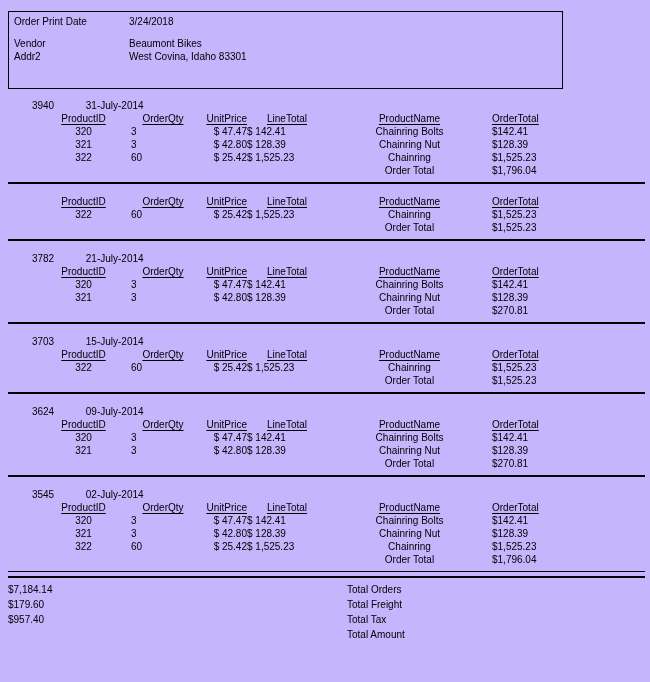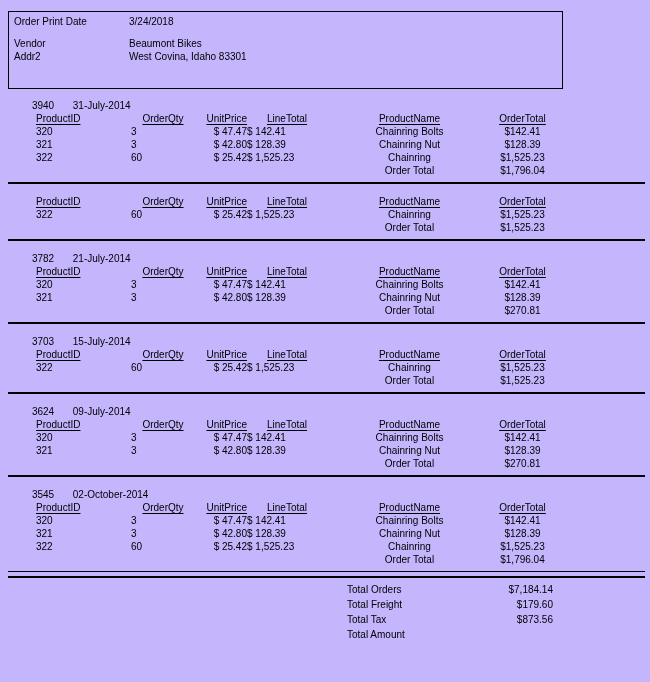--- a/index.html
+++ b/index.html
@@ -13,46 +13,46 @@
     position:absolute; left:8px; top:11px; width:555px; height:78px;
     border:1.5px solid #000; box-sizing:border-box; padding:3px 0 0 5px;
   }
   .hrow { display:flex; line-height:13px; }
   .hrow.gap-after { margin-bottom:9px; }
   .hlabel { width:115px; }
   
   .content { position:absolute; left:0; top:99px; width:650px; }
   .order-title { margin-left:28px; line-height:13px; }
   .order-id { display:inline-block; width:30px; text-align:center; }
-  .order-date { margin-left:12px; }
+  .order-date { margin-left:25px; }
   table.order-table {
     border-collapse:collapse; table-layout:fixed;
     margin-left:36px; width:517px;
   }
   .order-table th, .order-table td {
     padding:0; line-height:13px; font-weight:400;
     overflow:hidden; white-space:nowrap;
   }
   .order-table th { text-decoration:underline; text-underline-offset:2px; }
-  .c1 { text-align:left; }
+  .c1 { text-align:center; }
   .c2 { }
   .c3 { text-align:right; }
   .c4 { }
   .c5 { text-align:center; }
-  .c6 { text-align:center; }
+  .c6 { text-align:left; }
   .sep { height:2px; background:#000; width:637px; margin:5px 0 11px 8px; }
   .order:last-child .sep { height:1px; margin-bottom:0; }
   
   .summary {
     margin:4px 0 0 8px; width:637px;
     border-top:2px solid #000; padding-top:4px;
   }
   .srow { position:relative; height:15px; line-height:15px; }
   .slabel { position:absolute; left:339px; }
-  .svalue { position:absolute; left:0; width:545px; text-align:right; }
+  .svalue { position:absolute; left:0; width:545px; text-align:left; }
 </style>
 </head>
 <body>
 
 <div class="page">
 
   <div class="header-box">
     <div class="hrow gap-after">
       <span class="hlabel">Order Print Date</span>
       <span class="hvalue">3/24/2018</span>
@@ -308,21 +308,21 @@
                 <td class="c6">$270.81</td>
               </tr>
             </tbody>
     </table>
     <div class="sep"></div>
   </section>
 
   <section class="order">
     <div class="order-title">
       <span class="order-id">3545</span>
-      <span class="order-date">02-October-2014</span>
+      <span class="order-date">02-July-2014</span>
     </div>
     <table class="order-table">
       <colgroup>
         <col style="width:95px">
               <col style="width:64px">
               <col style="width:52px">
         <col style="width:80px">
               <col style="width:165px">
               <col style="width:61px">
       </colgroup>
@@ -375,21 +375,21 @@
     <div class="summary" id="summary">
         <div class="srow">
           <span class="svalue">$7,184.14</span>
           <span class="slabel">Total Orders</span>
         </div>
         <div class="srow">
           <span class="svalue">$179.60</span>
           <span class="slabel">Total Freight</span>
         </div>
         <div class="srow">
-          <span class="svalue">$873.56</span>
+          <span class="svalue">$957.40</span>
           <span class="slabel">Total Tax</span>
         </div>
         <div class="srow">
           <span class="slabel">Total Amount</span>
         </div>
       </div>
   </div>
 
 </div>
 

